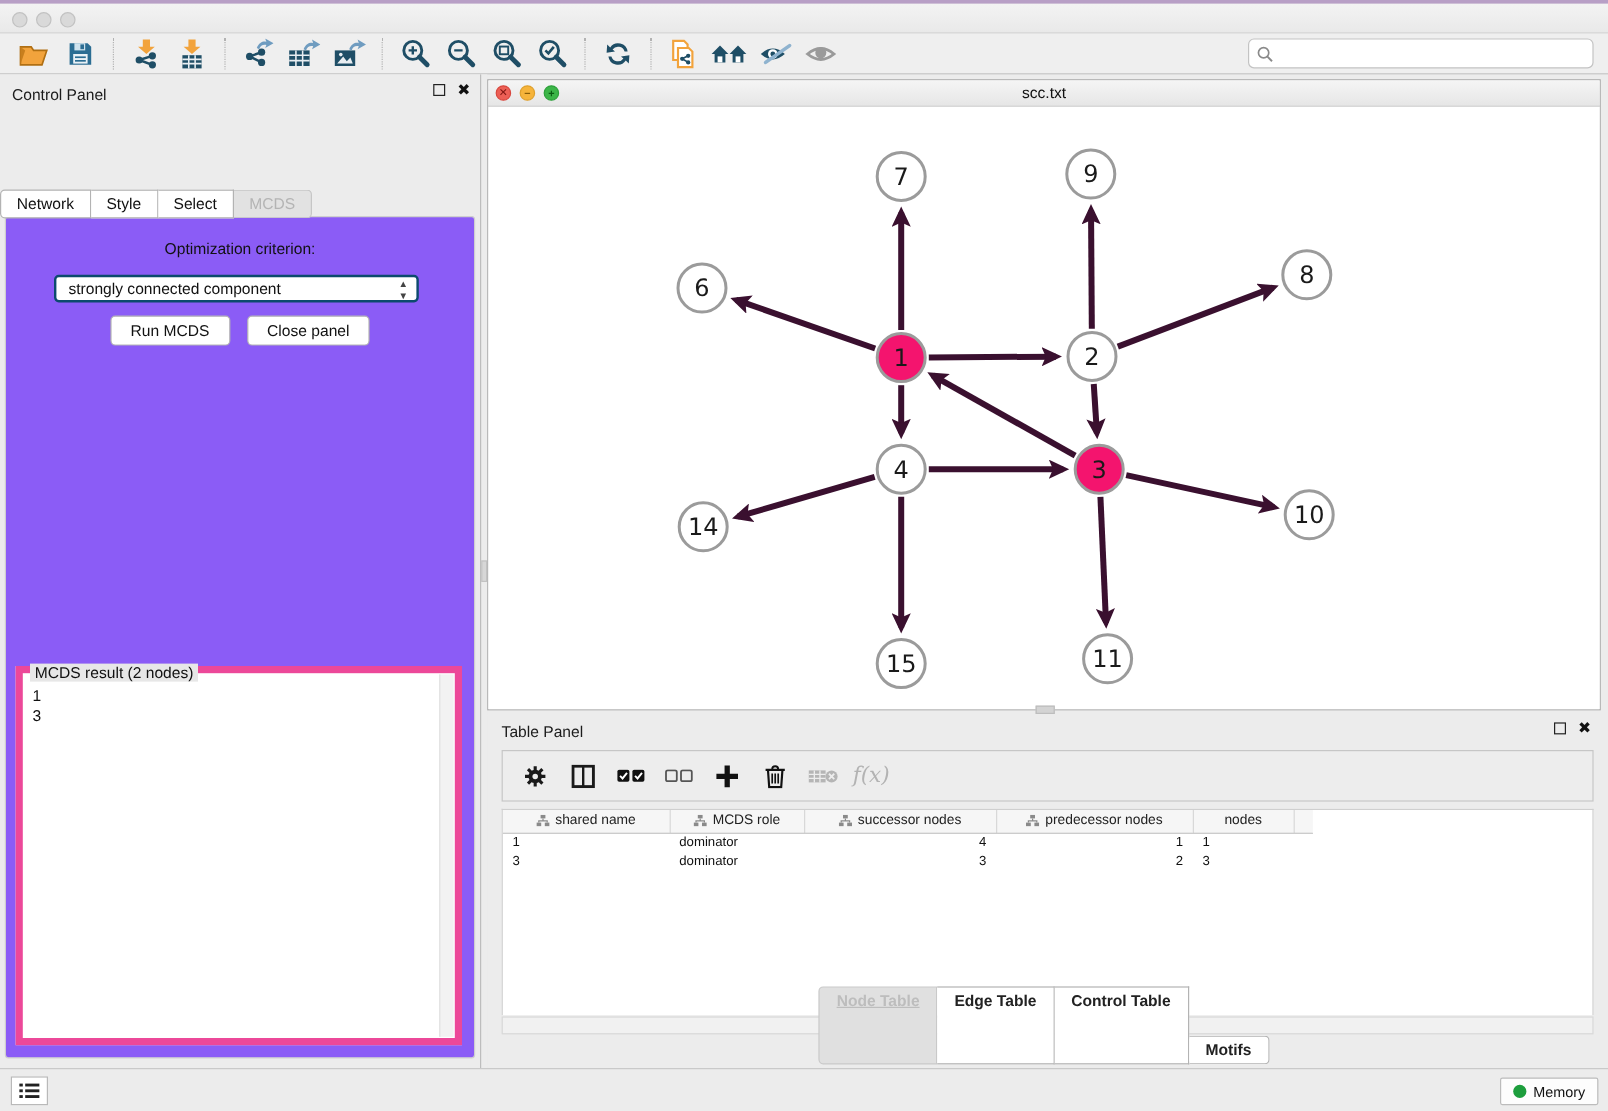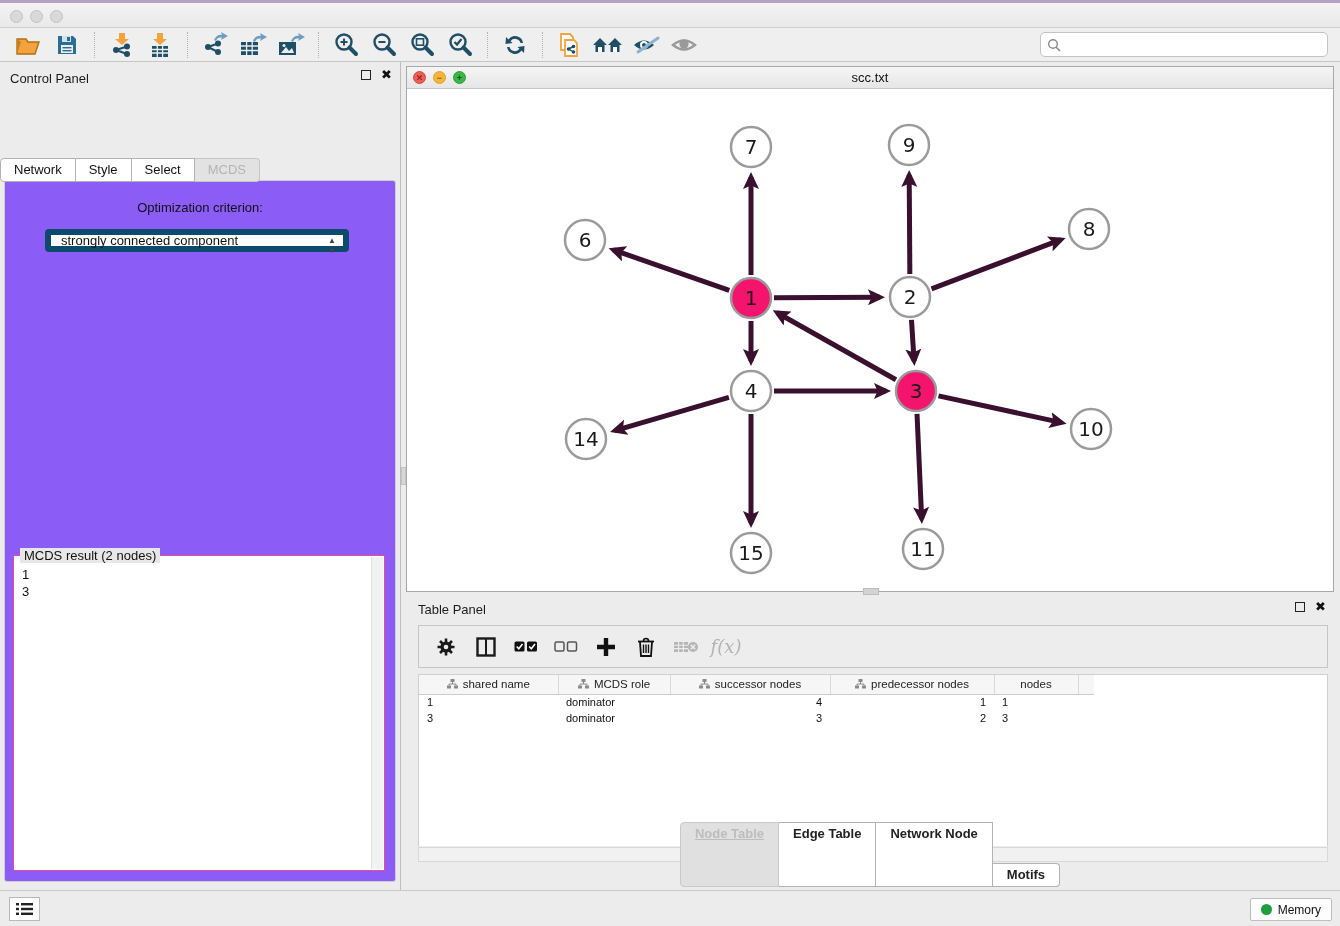--- a/index.html
+++ b/index.html
@@ -35,27 +35,27 @@
   .tabs-row { position:absolute; left:0; right:0; top:96px; display:flex; justify-content:flex-start; z-index:3; }
   .tab { background:#fff; border:1px solid #b3b3b3; border-left-width:0; padding:3px 13px 4px;
     font-size:13px; color:#111; }
   .tab:first-child { border-left-width:1px; border-radius:4px 0 0 4px; }
   .tab:last-child { border-radius:0 4px 4px 0; }
   .tab.active { background:#e2e2e2; color:#b4b4b4; border-color:#c6c6c6; }
   .cp-body { position:absolute; left:4px; right:4px; top:118px; bottom:8px;
     background:#8b5cf6; border:1px solid #cfcfcf; border-radius:3px; }
   .opt-label { text-align:center; margin-top:19px; font-size:13px; color:#111; }
   .combo { position:absolute; left:40px; right:46px; top:48px; height:23px; background:#fff;
-    border:6px solid #0c4a6e; border-radius:4px; font-size:13px; color:#111;
+    border:2px solid #0c4a6e; border-radius:4px; font-size:13px; color:#111;
     display:flex; align-items:center; padding-left:10px; }
   .combo .chevrons { position:absolute; right:7px; top:1px; font-size:8px; color:#444; line-height:10px; text-align:center; }
   .cp-buttons { position:absolute; left:0; right:0; top:82px; display:flex; justify-content:center; gap:14px; }
   .pbtn { background:#fff; border:1px solid #b5b5b5; border-radius:4px; padding:4px 16px; font-size:13px; color:#111; }
   .result-box { position:absolute; left:8px; right:10px; top:374px; bottom:10px;
-    border:1px solid #ec4899; background:#fff; }
+    border:6px solid #ec4899; background:#fff; }
   .result-legend { position:absolute; left:6px; top:-8px; background:#e7e7e7; padding:0 4px; font-size:13px; color:#111; }
   .result-lines { position:absolute; left:0; top:4px; right:14px; bottom:0; padding:6px 0 0 8px; font-size:13px; color:#111; line-height:17px; }
   .result-scroll { position:absolute; right:1px; top:1px; bottom:1px; width:12px; background:#f2f2f2; border-left:1px solid #e0e0e0; }
 
   
   .v-divider { position:absolute; left:400px; top:62px; width:6px; height:828px; background:#ececec; border-left:1px solid #bdbdbd; }
   .v-grip { position:absolute; left:0px; top:405px; width:5px; height:18px; background:#d7d7d7; border:1px solid #c2c2c2; }
 
   
   .net-window { position:absolute; left:406px; top:66px; width:928px; height:526px;
@@ -258,20 +258,24 @@
     <span class="tab">Network</span>
     <span class="tab">Style</span>
     <span class="tab">Select</span>
     <span class="tab active">MCDS</span>
   </div>
   <div class="cp-body">
     <div class="opt-label">Optimization criterion:</div>
     <div class="combo">
       <span>strongly connected component</span>
       <span class="chevrons">▲<br>▼</span>
+    </div>
+    <div class="cp-buttons">
+      <button class="pbtn">Run MCDS</button>
+      <button class="pbtn">Close panel</button>
     </div>
     <div class="result-box">
       <span class="result-legend">MCDS result (2 nodes)</span>
       <div class="result-lines">
         <div>1</div>
         <div>3</div>
       </div>
       <div class="result-scroll"></div>
     </div>
   </div>
@@ -486,21 +490,21 @@
             <td></td>
           </tr>
         </tbody>
     </table>
   </div>
   <div class="tbl-scrollstrip"></div>
 
   <div class="tp-tabs">
     <span class="tp-tab active">Node Table</span>
     <span class="tp-tab">Edge Table</span>
-    <span class="tp-tab">Network Node</span>
+    <span class="tp-tab">Control Table</span>
     <span class="tp-tab">Motifs</span>
   </div>
 </div>
 
 <div class="statusbar">
   <div class="list-btn">
     <svg width="17" height="14" viewBox="0 0 17 14">
       <rect x="0" y="1" width="3" height="2.4" fill="#222"></rect>
         <rect x="0" y="5.8" width="3" height="2.4" fill="#222"></rect>
         <rect x="0" y="10.6" width="3" height="2.4" fill="#222"></rect>

